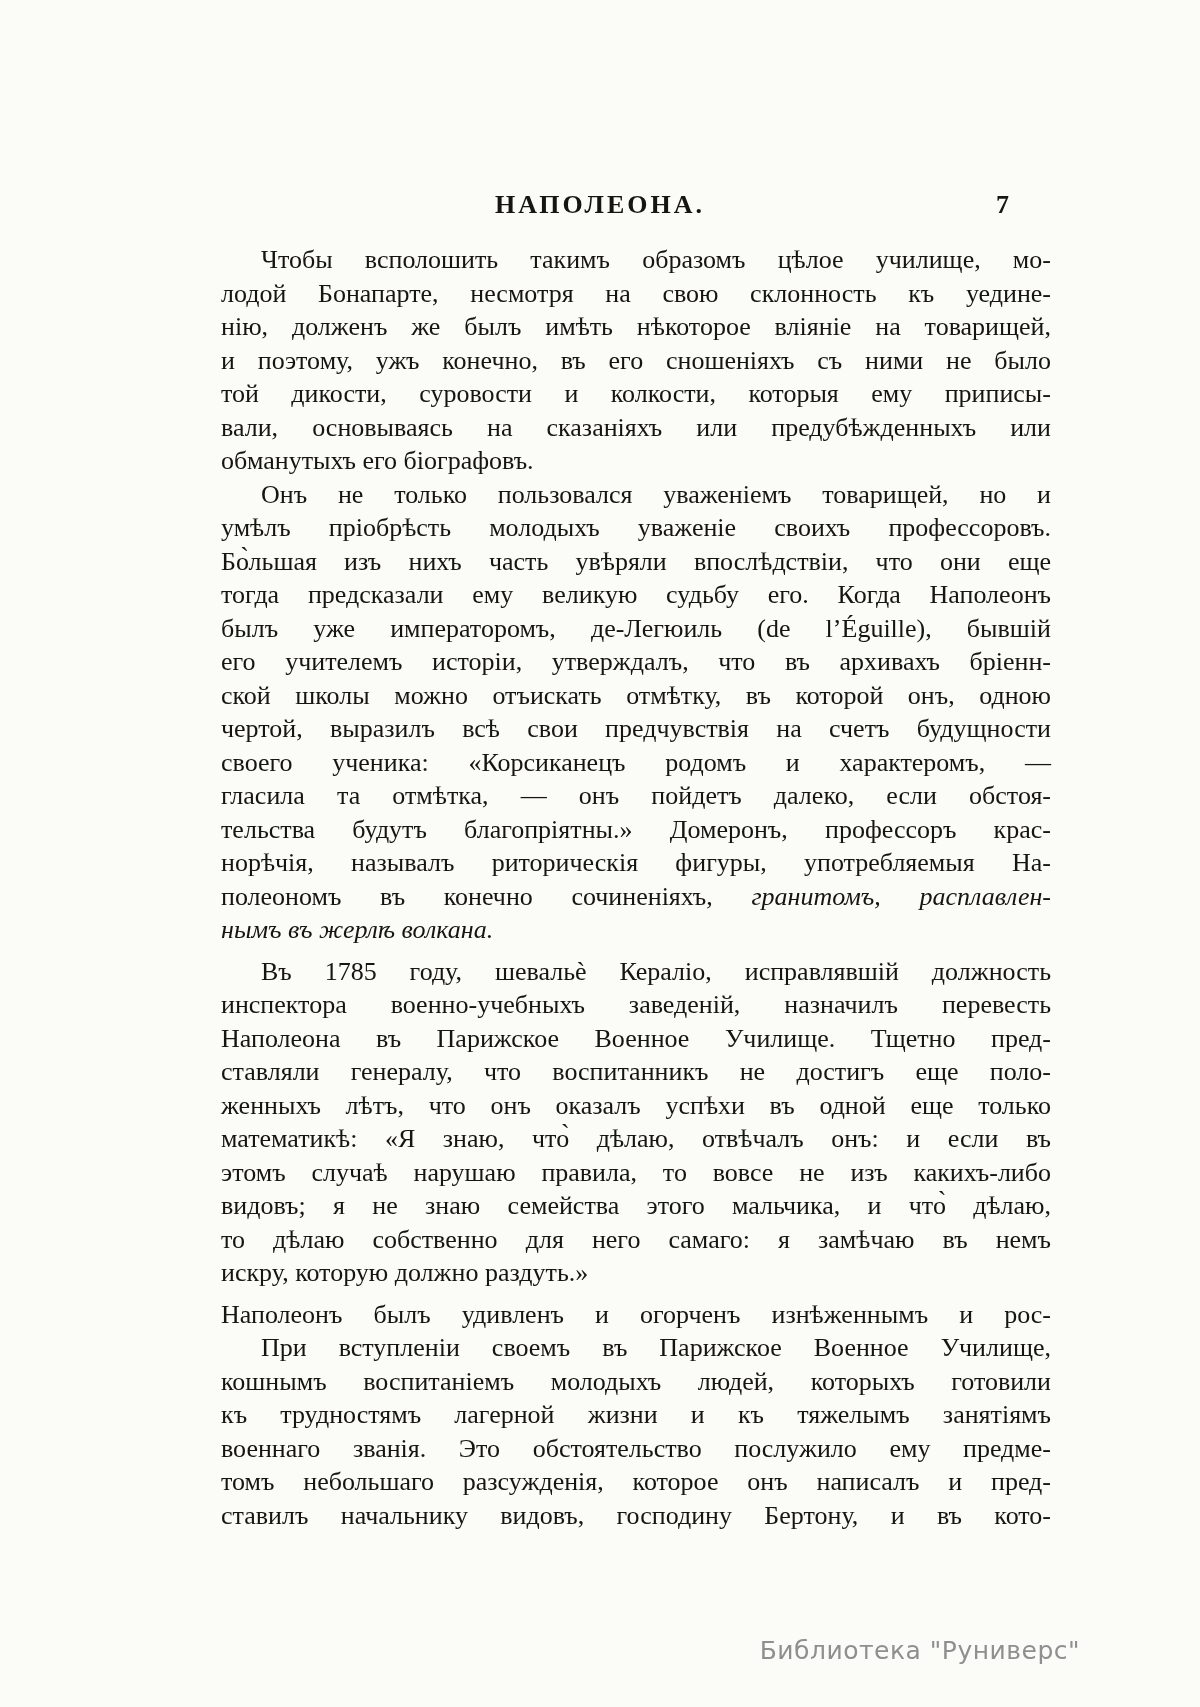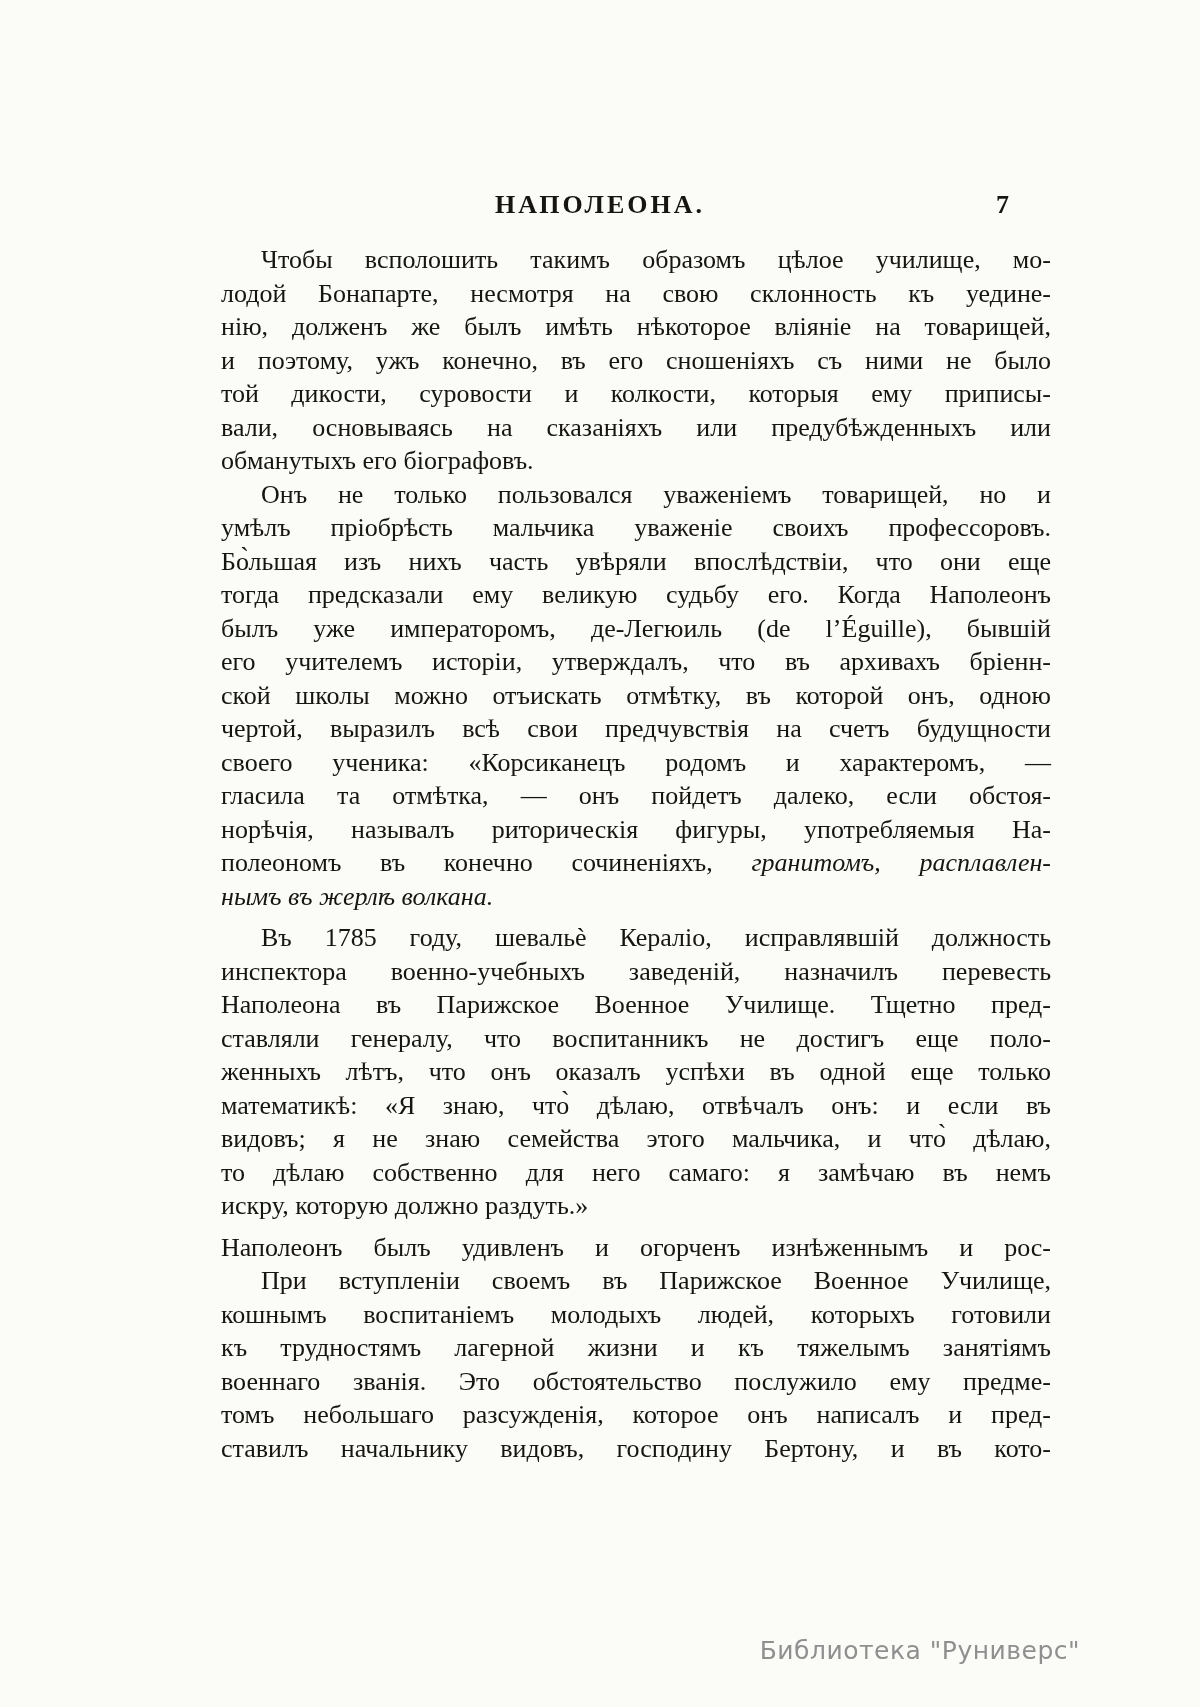--- a/index.html
+++ b/index.html
@@ -73,40 +73,42 @@
         <div class="line first"><span>Чтобы всполошить такимъ образомъ цѣлое училище, мо-</span></div>
         <div class="line"><span>лодой Бонапарте, несмотря на свою склонность къ уедине-</span></div>
         <div class="line"><span>нію, долженъ же былъ имѣть нѣкоторое вліяніе на товарищей,</span></div>
         <div class="line"><span>и поэтому, ужъ конечно, въ его сношеніяхъ съ ними не было</span></div>
         <div class="line"><span>той дикости, суровости и колкости, которыя ему приписы-</span></div>
         <div class="line"><span>вали, основываясь на сказаніяхъ или предубѣжденныхъ или</span></div>
         <div class="line para-end"><span>обманутыхъ его біографовъ.</span></div>
       </div>
       <div class="para">
         <div class="line first"><span>Онъ не только пользовался уваженіемъ товарищей, но и</span></div>
-        <div class="line"><span>умѣлъ пріобрѣсть мальчика уваженіе своихъ профессоровъ.</span></div>
+        <div class="line"><span>умѣлъ пріобрѣсть молодыхъ уваженіе своихъ профессоровъ.</span></div>
         <div class="line"><span>Бо̀льшая изъ нихъ часть увѣряли впослѣдствіи, что они еще</span></div>
         <div class="line"><span>тогда предсказали ему великую судьбу его.  Когда Наполеонъ</span></div>
         <div class="line"><span>былъ уже императоромъ, де-Легюиль (de l’Éguille), бывшій</span></div>
         <div class="line"><span>его учителемъ исторіи, утверждалъ, что въ архивахъ бріенн-</span></div>
         <div class="line"><span>ской школы можно отъискать отмѣтку, въ которой онъ, одною</span></div>
         <div class="line"><span>чертой, выразилъ всѣ свои предчувствія на счетъ будущности</span></div>
         <div class="line"><span>своего ученика: «Корсиканецъ родомъ и характеромъ, —</span></div>
         <div class="line"><span>гласила та отмѣтка, — онъ пойдетъ далеко, если обстоя-</span></div>
+        <div class="line"><span>тельства будутъ благопріятны.» Домеронъ, профессоръ крас-</span></div>
         <div class="line"><span>норѣчія, называлъ риторическія фигуры, употребляемыя На-</span></div>
         <div class="line"><span>полеономъ въ конечно сочиненіяхъ, </span><span class="it">гранитомъ, расплавлен-</span></div>
         <div class="line para-end"><span class="it">нымъ въ жерлѣ волкана.</span></div>
       </div>
       <div class="para gap">
         <div class="line first"><span>Въ 1785 году, шевальѐ Кераліо, исправлявшій должность</span></div>
         <div class="line"><span>инспектора военно-учебныхъ заведеній, назначилъ перевесть</span></div>
         <div class="line"><span>Наполеона въ Парижское Военное Училище.  Тщетно пред-</span></div>
         <div class="line"><span>ставляли генералу, что воспитанникъ не достигъ еще поло-</span></div>
         <div class="line"><span>женныхъ лѣтъ, что онъ оказалъ успѣхи въ одной еще только</span></div>
         <div class="line"><span>математикѣ: «Я знаю, что̀ дѣлаю, отвѣчалъ онъ: и если въ</span></div>
+        <div class="line"><span>этомъ случаѣ нарушаю правила, то вовсе не изъ какихъ-либо</span></div>
         <div class="line"><span>видовъ; я не знаю семейства этого мальчика, и что̀ дѣлаю,</span></div>
         <div class="line"><span>то дѣлаю собственно для него самаго: я замѣчаю въ немъ</span></div>
         <div class="line para-end"><span>искру, которую должно раздуть.»</span></div>
       </div>
       <div class="para gap">
         <div class="line"><span>Наполеонъ былъ удивленъ и огорченъ изнѣженнымъ и рос-</span></div>
         <div class="line first"><span>При вступленіи своемъ въ Парижское Военное Училище,</span></div>
         <div class="line"><span>кошнымъ воспитаніемъ молодыхъ людей, которыхъ готовили</span></div>
         <div class="line"><span>къ трудностямъ лагерной жизни и къ тяжелымъ занятіямъ</span></div>
         <div class="line"><span>военнаго званія.  Это обстоятельство послужило ему предме-</span></div>

